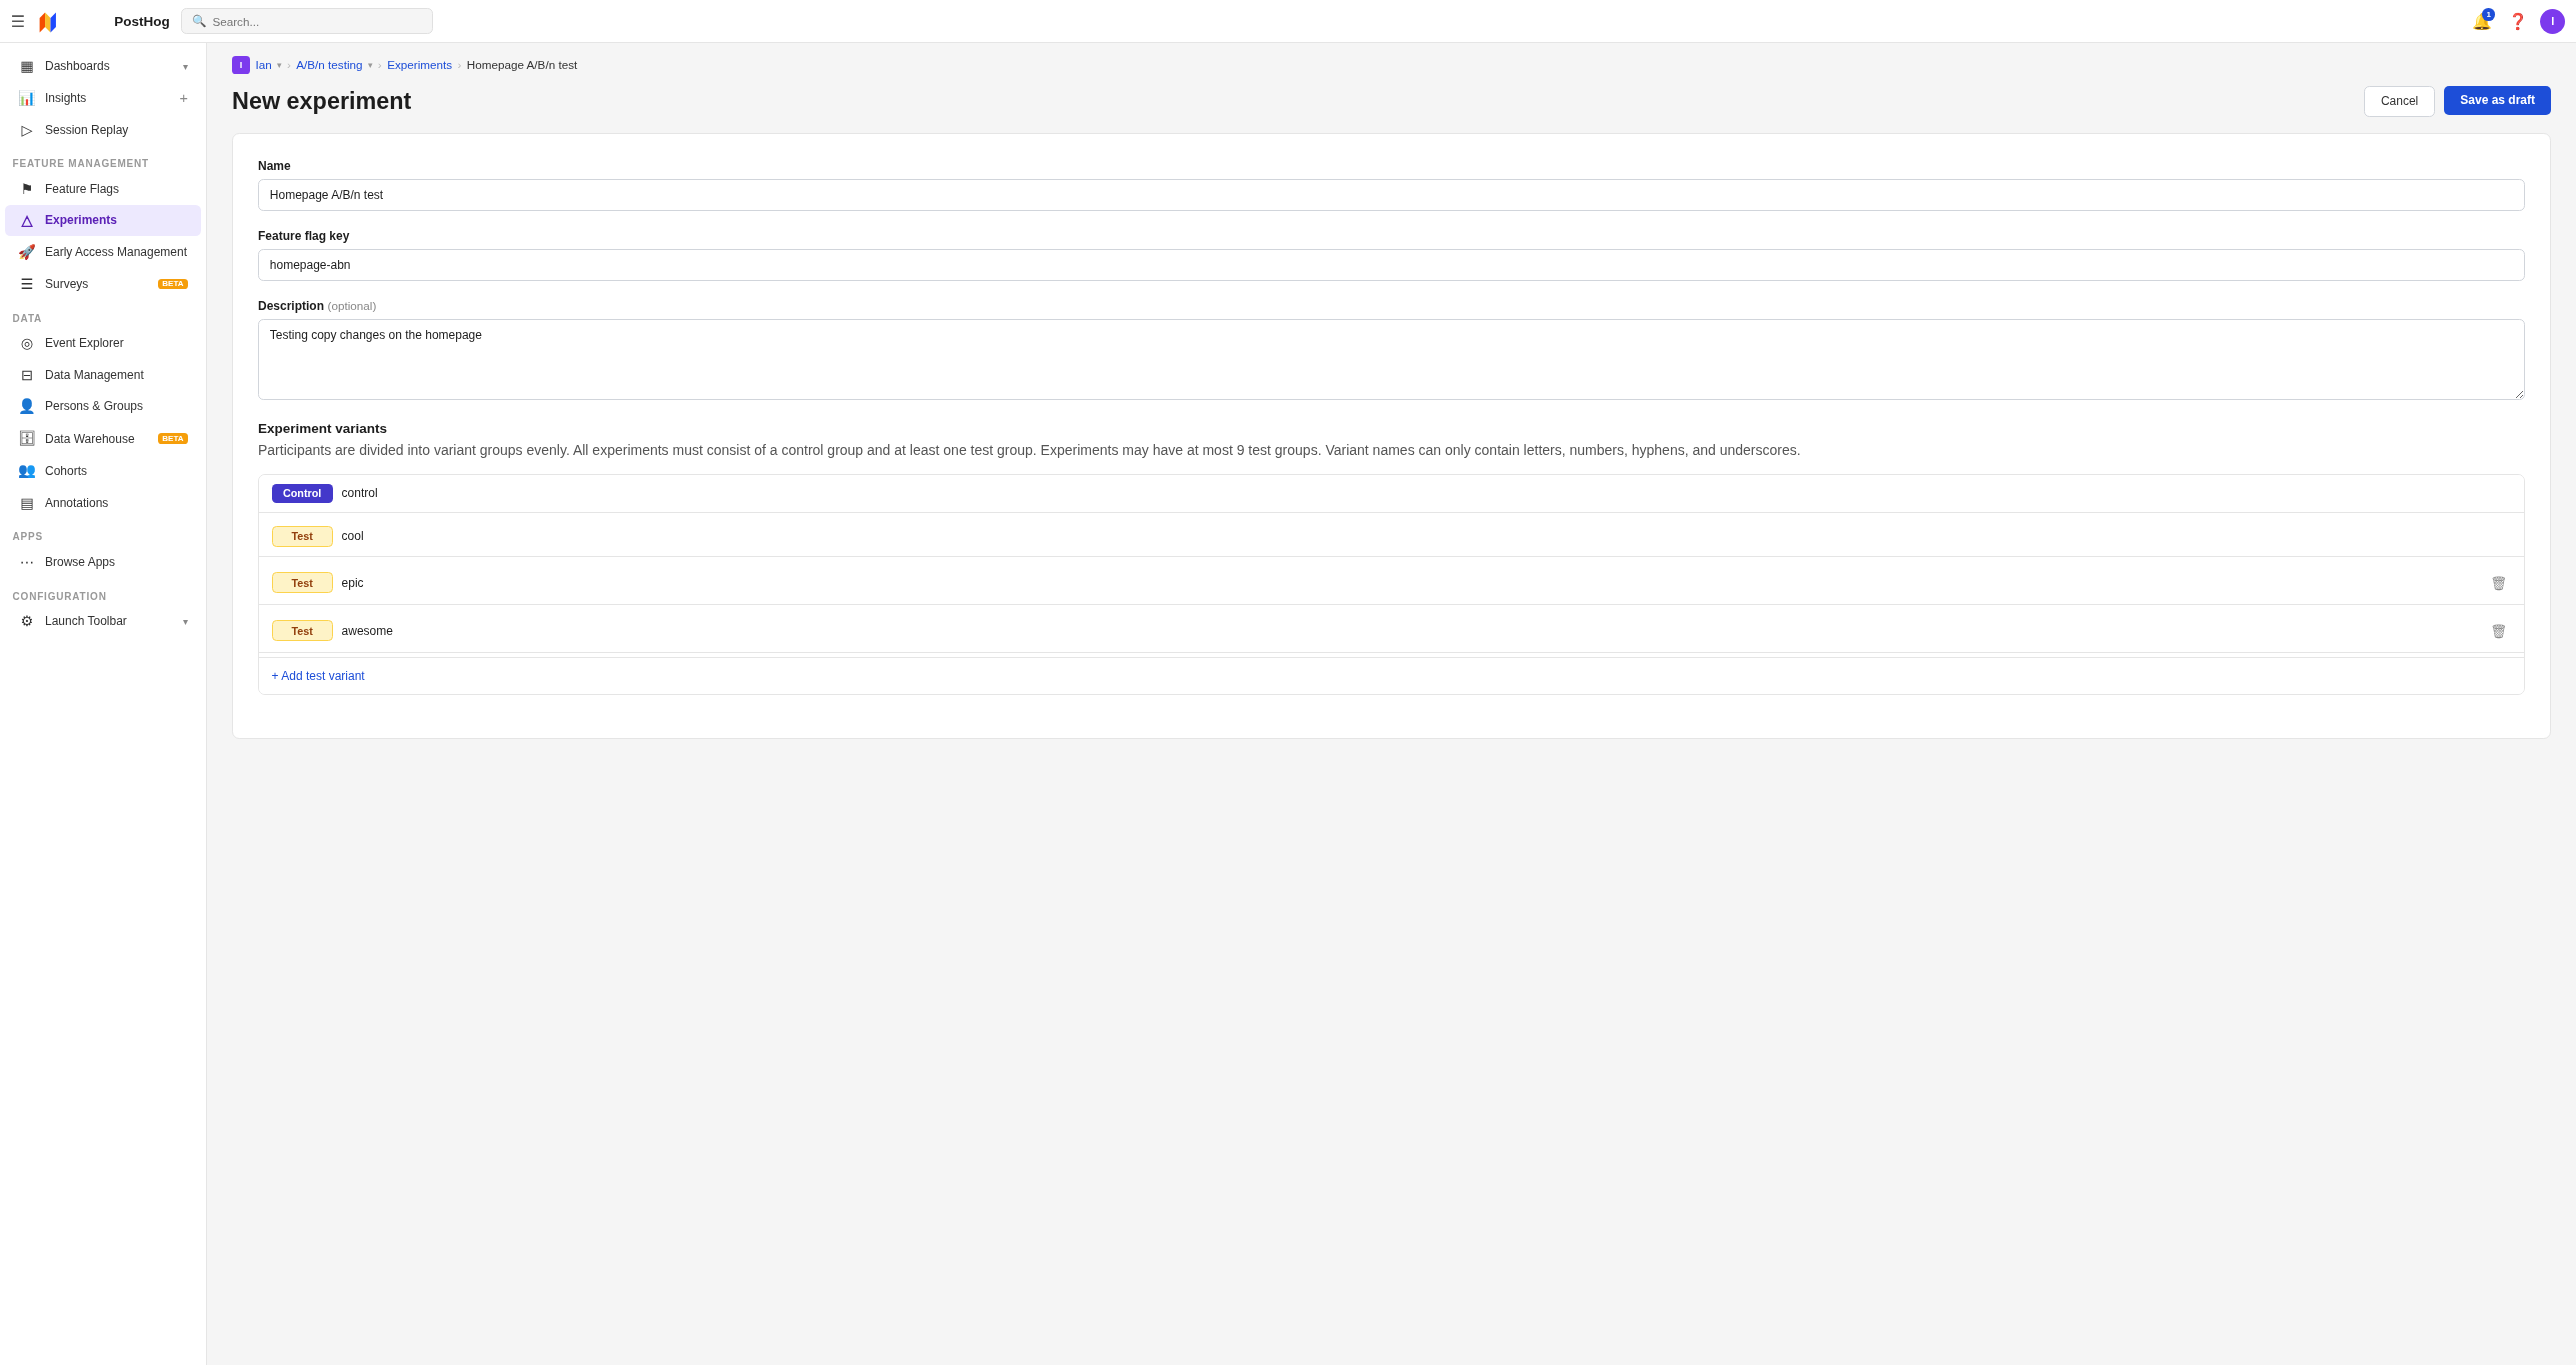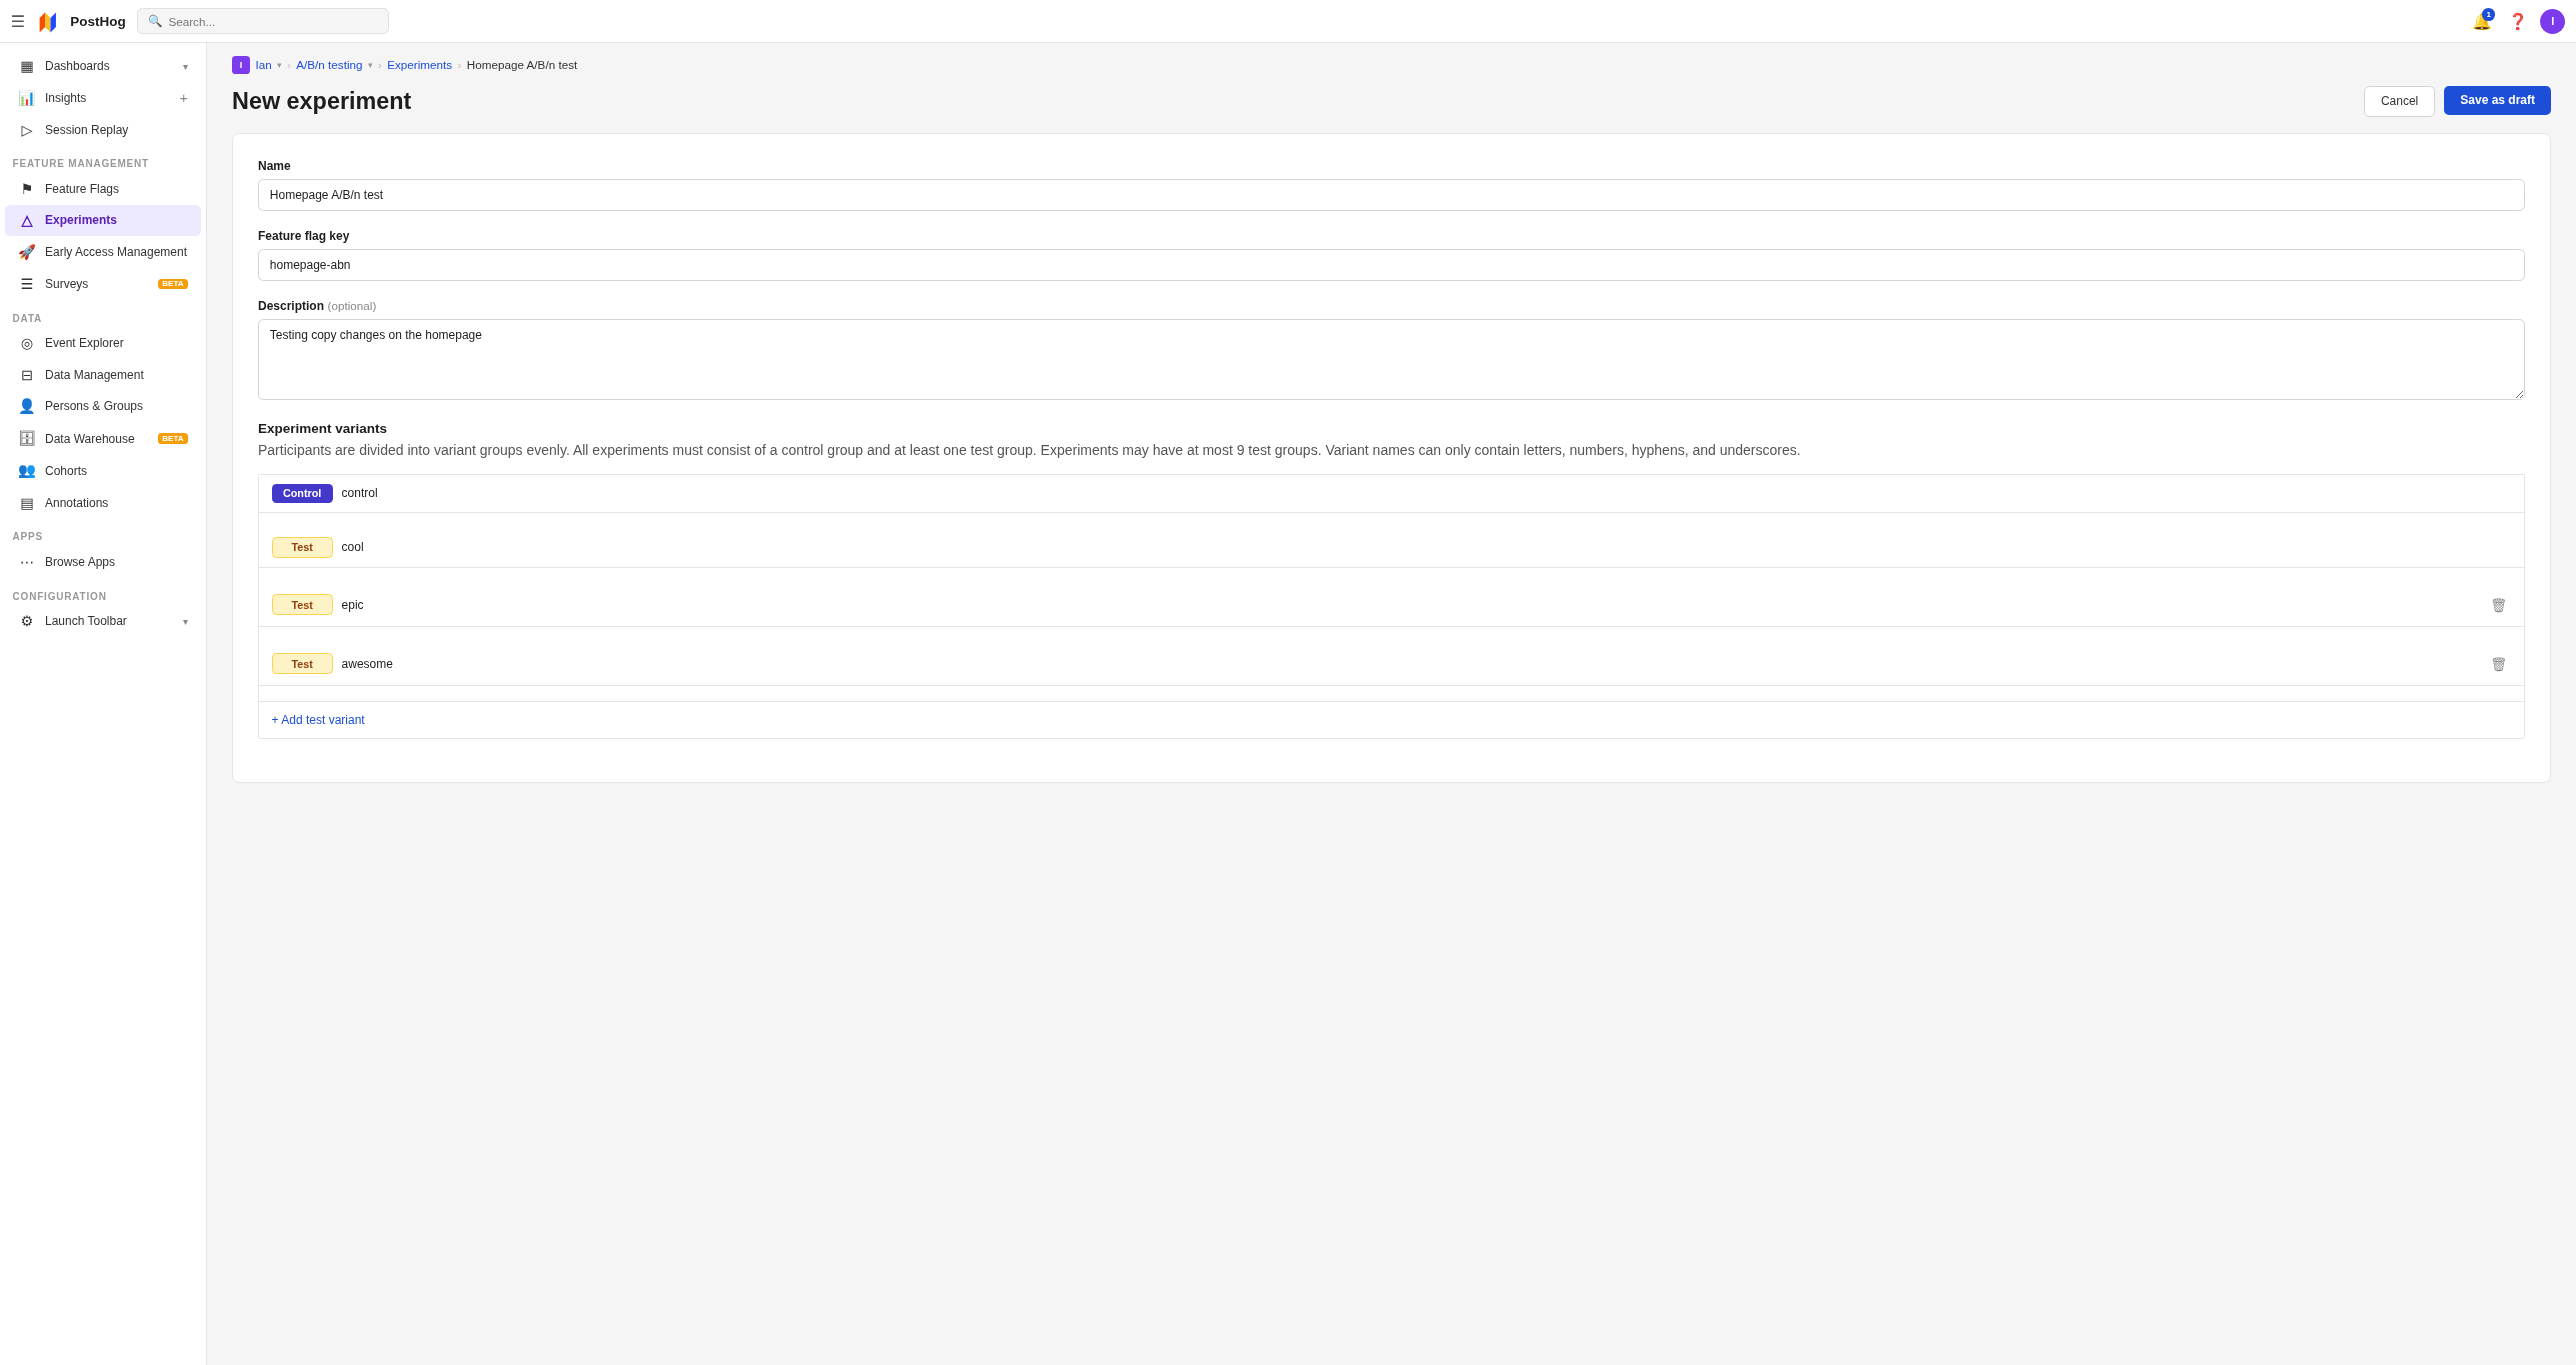--- a/index.html
+++ b/index.html
@@ -49,21 +49,21 @@
     .form-container { background: #fff; border-radius: 7.2px; margin: 0 25px 25px; padding: 25px; border: 0.9px solid #e5e5e5; }
     .form-group { margin-bottom: 18px; }
     .form-label { font-size: 12px; font-weight: 600; color: #1d1d1d; margin-bottom: 6.3px; display: block; }
     .form-label-optional { color: #888; font-weight: 400; font-size: 11.7px; margin-left: 3.6px; }
     .form-input { width: 100%; border: 0.9px solid #d1d5db; border-radius: 5.4px; padding: 8px 10.8px; font-size: 12px; color: #1d1d1d; outline: none; background: #fff; }
     .form-textarea { width: 100%; border: 0.9px solid #d1d5db; border-radius: 5.4px; padding: 8px 10.8px; font-size: 12px; color: #1d1d1d; outline: none; resize: vertical; min-height: 81px; background: #fff; font-family: inherit; }
 
     .section-title { font-size: 13.5px; font-weight: 700; color: #1d1d1d; margin-bottom: 3.6px; }
     .section-desc { font-size: 14px; color: #555; line-height: 1.5; margin-bottom: 12.6px; }
 
-    .variants-container { display: flex; flex-direction: column; gap: 15px; border: 0.9px solid #e5e5e5; border-radius: 2px; overflow: hidden; }
+    .variants-container { display: flex; flex-direction: column; gap: 4px; border: 0.9px solid #e5e5e5; border-radius: 7px; overflow: hidden; }
     .variant-row { display: flex; align-items: center; gap: 9px; padding: 9px 12.6px; background: #fff; border-bottom: 0.9px solid #e5e5e5; }
     .variant-row:last-child { border-bottom: none; }
     .variant-tag { padding: 3.6px 10.8px; border-radius: 4.5px; font-size: 10.8px; font-weight: 700; flex-shrink: 0; min-width: 61px; text-align: center; }
     .variant-tag.control { background: #4338ca; color: #fff; }
     .variant-tag.test { background: #fef3c7; color: #92400e; border: 0.9px solid #fcd34d; }
     .variant-input { flex: 1; border: none; outline: none; font-size: 12px; color: #1d1d1d; background: transparent; }
     .variant-delete { width: 25px; height: 25px; display: flex; align-items: center; justify-content: center; cursor: pointer; color: #888; border-radius: 3.6px; font-size: 13.5px; }
 
     .add-variant-row { display: flex; align-items: center; padding: 10.8px 12.6px; background: #fff; cursor: pointer; color: #1d4ed8; font-size: 12px; font-weight: 500; gap: 5.4px; border-top: 0.9px solid #e5e5e5; }
   </style>
@@ -72,21 +72,21 @@
 
 <div class="topnav">
   <span class="topnav-menu-icon">☰</span>
   <div class="topnav-logo">
     <svg class="logo-icon" viewBox="0 0 32 32">
       <rect width="32" height="32" rx="6" fill="#fff"></rect>
       <polygon points="4,28 4,12 10,6 10,22" fill="#F54E00"></polygon>
       <polygon points="10,22 10,6 16,12 16,28" fill="#F9BD2B"></polygon>
       <polygon points="16,28 16,12 22,6 22,22" fill="#1D4AFF"></polygon>
     </svg>
-    <span style="font-size:13.5px;font-weight:700;color:#1d1d1d;">PostHog</span>
+    <span style="font-size:13.5px;font-weight:700;color:#1d1d1d;margin-left:44px;">PostHog</span>
   </div>
   <div class="topnav-search">
     <span style="color:#888;font-size:11.7px;">🔍</span>
     <input type="text" placeholder="Search..." style="">
   </div>
   <div class="topnav-right">
     <div class="topnav-icon-btn">
       🔔
       <span class="badge">1</span>
     </div>

